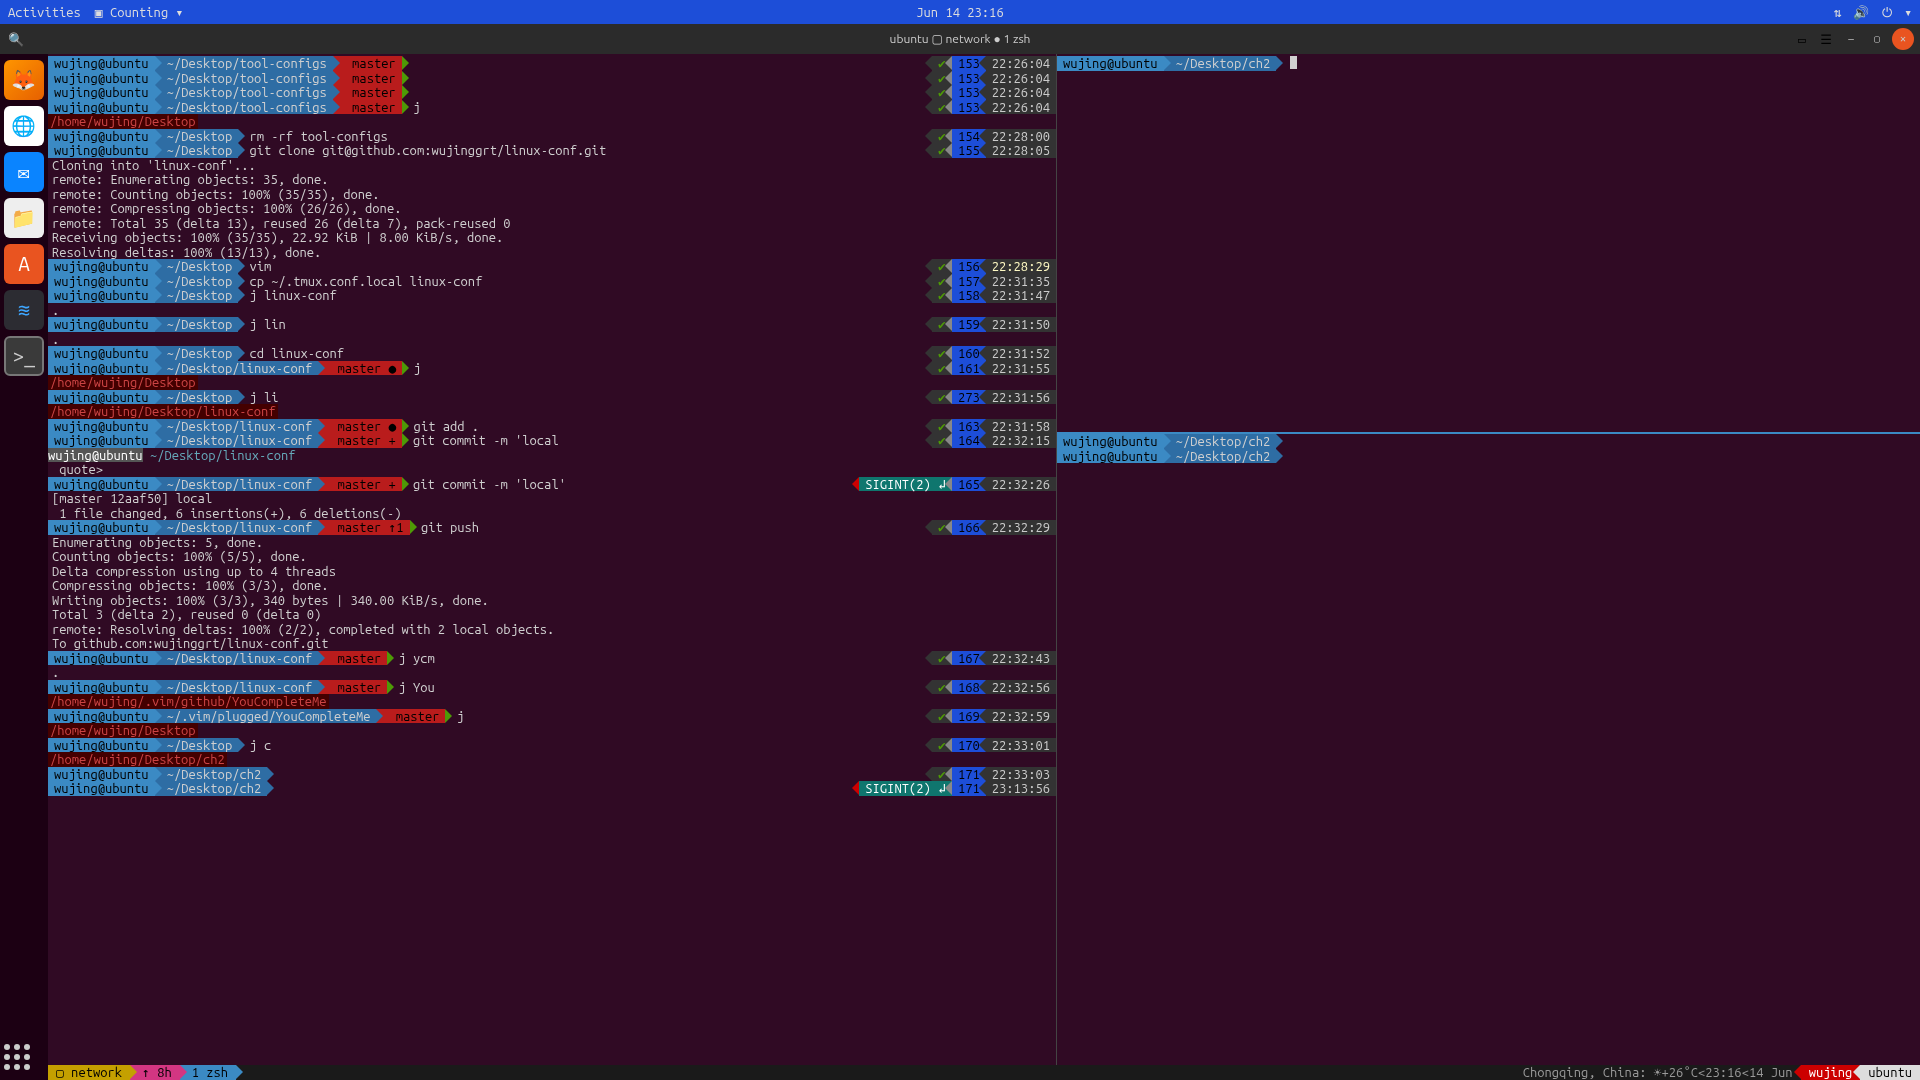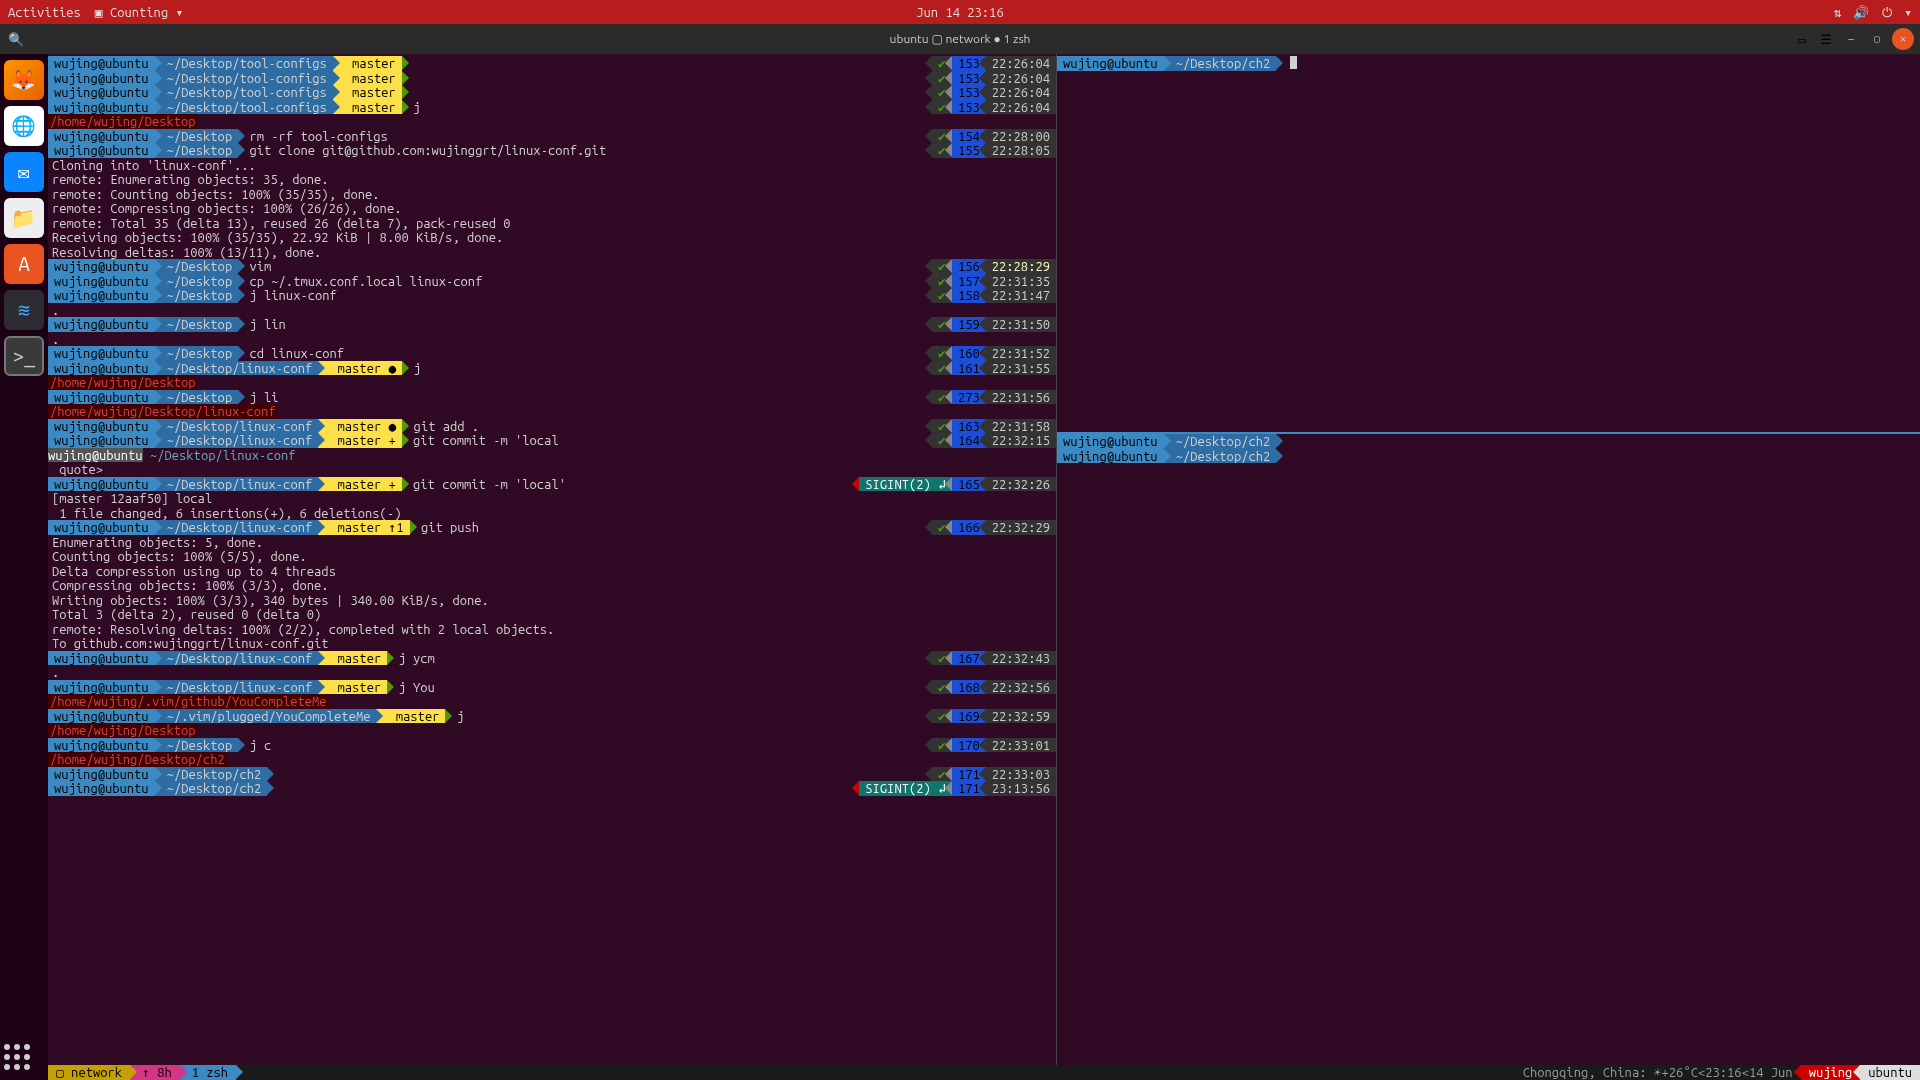--- a/index.html
+++ b/index.html
@@ -1,17 +1,17 @@
 <!DOCTYPE html>
 <html><head>
 <meta charset="utf-8">
 <style>
 *{margin:0;padding:0;box-sizing:border-box;font-family:'Ubuntu Mono','DejaVu Sans Mono',monospace;font-size:13px;line-height:14.5px}
 body{width:1920px;height:1080px;background:#2c001e;overflow:hidden;position:relative;transform-origin:top left}
-.topbar{height:24px;background:#b91c1c;color:#ddd;display:flex;align-items:center;padding:0 8px;font-family:'Ubuntu',sans-serif;font-size:12px}
+.topbar{height:24px;background:#1d4ed8;color:#ddd;display:flex;align-items:center;padding:0 8px;font-family:'Ubuntu',sans-serif;font-size:12px}
 .topbar-left{display:flex;gap:14px;align-items:center}
 .topbar-center{position:absolute;left:50%;transform:translateX(-50%)}
 .topbar-right{margin-left:auto;display:flex;gap:12px;align-items:center}
 .titlebar{height:30px;background:#2b2b2b;display:flex;align-items:center;padding:0 6px;position:relative}
 .titlebar-left{display:flex;gap:6px;align-items:center}
 .titlebar-center{position:absolute;left:50%;transform:translateX(-50%);color:#ccc;font-family:'Ubuntu',sans-serif;font-size:12px;display:flex;gap:6px;align-items:center}
 .titlebar-right{margin-left:auto;display:flex;gap:4px;align-items:center}
 .titlebar-icon{width:20px;height:20px;border-radius:50%;display:flex;align-items:center;justify-content:center}
 .search-ic{color:#999}
 .winbtn{width:22px;height:22px;border-radius:50%;display:flex;align-items:center;justify-content:center;color:#ccc;font-size:10px}
@@ -42,21 +42,21 @@
 .statusbar{position:absolute;bottom:0;left:0;right:0;height:15px;background:#1a1a1a;display:flex;align-items:center;font-size:12px;color:#ddd}
 .seg{height:15px;display:flex;align-items:center;padding:0 8px;position:relative}
 .seg-arrow-r::after{content:"";position:absolute;right:-7px;top:0;border-top:7.5px solid transparent;border-bottom:7.5px solid transparent;border-left:7px solid var(--c);z-index:2}
 .seg-arrow-l::before{content:"";position:absolute;left:-7px;top:0;border-top:7.5px solid transparent;border-bottom:7.5px solid transparent;border-right:7px solid var(--c);z-index:2}
 .row{display:flex;align-items:flex-start;height:14.5px;white-space:pre}
 .chunk{height:14.5px;display:flex;align-items:center;padding:0 6px;position:relative;white-space:pre}
 .arr-r::after{content:"";position:absolute;right:-7px;top:0;border-top:7.25px solid transparent;border-bottom:7.25px solid transparent;border-left:7px solid var(--bg);z-index:3}
 .arr-l::before{content:"";position:absolute;left:-7px;top:0;border-top:7.25px solid transparent;border-bottom:7.25px solid transparent;border-right:7px solid var(--bg);z-index:3}
 .c-blue{--bg:#3b8ac4;background:#3b8ac4;color:#000}
 .c-dblue{--bg:#2e6da4;background:#2e6da4;color:#d0d0d0}
-.c-green{--bg:#4e9a06;background:#fde047;color:#000}
+.c-green{--bg:#4e9a06;background:#b91c1c;color:#000}
 .c-dark{--bg:#333;background:#333;color:#ccc}
 .c-gray{--bg:#888;background:#1d4ed8;color:#000}
 .c-red{--bg:#cc0000;background:#0f766e;color:#fff}
 .txt{padding-left:4px;color:#d0d0d0}
 .txt-red{color:#cc4444;background:#400;padding:0 2px}
 .txt-hl{background:#555;color:#fff}
 .right-group{margin-left:auto;display:flex;align-items:center}
 .cursor{display:inline-block;width:7px;height:13px;background:#d0d0d0;margin-left:2px}
 </style>
 </head>
@@ -131,21 +131,21 @@
         <div class="row"><span class="chunk c-blue arr-r">wujing@ubuntu</span><span class="chunk c-dblue arr-r" style="padding-left:12px">~/Desktop/tool-configs</span><span class="chunk c-green arr-r" style="padding-left:12px"> master</span><span class="txt"> j</span><span class="right-group"><span class="chunk c-dark arr-l" style="color:#4e9a06">✔</span><span class="chunk c-gray arr-l">153</span><span class="chunk c-dark arr-l" style="color:#ccc">22:26:04</span></span></div>
         <div class="row"><span class="txt-red">/home/wujing/Desktop</span></div>
         <div class="row"><span class="chunk c-blue arr-r">wujing@ubuntu</span><span class="chunk c-dblue arr-r" style="padding-left:12px">~/Desktop</span><span class="txt"> rm -rf tool-configs</span><span class="right-group"><span class="chunk c-dark arr-l" style="color:#4e9a06">✔</span><span class="chunk c-gray arr-l">154</span><span class="chunk c-dark arr-l" style="color:#ccc">22:28:00</span></span></div>
         <div class="row"><span class="chunk c-blue arr-r">wujing@ubuntu</span><span class="chunk c-dblue arr-r" style="padding-left:12px">~/Desktop</span><span class="txt"> git clone git@github.com:wujinggrt/linux-conf.git</span><span class="right-group"><span class="chunk c-dark arr-l" style="color:#4e9a06">✔</span><span class="chunk c-gray arr-l">155</span><span class="chunk c-dark arr-l" style="color:#ccc">22:28:05</span></span></div>
         <div class="row"><span class="txt">Cloning into 'linux-conf'...</span></div>
         <div class="row"><span class="txt">remote: Enumerating objects: 35, done.</span></div>
         <div class="row"><span class="txt">remote: Counting objects: 100% (35/35), done.</span></div>
         <div class="row"><span class="txt">remote: Compressing objects: 100% (26/26), done.</span></div>
         <div class="row"><span class="txt">remote: Total 35 (delta 13), reused 26 (delta 7), pack-reused 0</span></div>
         <div class="row"><span class="txt">Receiving objects: 100% (35/35), 22.92 KiB | 8.00 KiB/s, done.</span></div>
-        <div class="row"><span class="txt">Resolving deltas: 100% (13/11), done.</span></div>
+        <div class="row"><span class="txt">Resolving deltas: 100% (13/13), done.</span></div>
         <div class="row"><span class="chunk c-blue arr-r">wujing@ubuntu</span><span class="chunk c-dblue arr-r" style="padding-left:12px">~/Desktop</span><span class="txt"> vim</span><span class="right-group"><span class="chunk c-dark arr-l" style="color:#4e9a06">✔</span><span class="chunk c-gray arr-l">156</span><span class="chunk c-dark arr-l" style="color:#fef9c3">22:28:29</span></span></div>
         <div class="row"><span class="chunk c-blue arr-r">wujing@ubuntu</span><span class="chunk c-dblue arr-r" style="padding-left:12px">~/Desktop</span><span class="txt"> cp ~/.tmux.conf.local linux-conf</span><span class="right-group"><span class="chunk c-dark arr-l" style="color:#4e9a06">✔</span><span class="chunk c-gray arr-l">157</span><span class="chunk c-dark arr-l" style="color:#ccc">22:31:35</span></span></div>
         <div class="row"><span class="chunk c-blue arr-r">wujing@ubuntu</span><span class="chunk c-dblue arr-r" style="padding-left:12px">~/Desktop</span><span class="txt"> j linux-conf</span><span class="right-group"><span class="chunk c-dark arr-l" style="color:#4e9a06">✔</span><span class="chunk c-gray arr-l">158</span><span class="chunk c-dark arr-l" style="color:#ccc">22:31:47</span></span></div>
         <div class="row"><span class="txt">.</span></div>
         <div class="row"><span class="chunk c-blue arr-r">wujing@ubuntu</span><span class="chunk c-dblue arr-r" style="padding-left:12px">~/Desktop</span><span class="txt"> j lin</span><span class="right-group"><span class="chunk c-dark arr-l" style="color:#4e9a06">✔</span><span class="chunk c-gray arr-l">159</span><span class="chunk c-dark arr-l" style="color:#ccc">22:31:50</span></span></div>
         <div class="row"><span class="txt">.</span></div>
         <div class="row"><span class="chunk c-blue arr-r">wujing@ubuntu</span><span class="chunk c-dblue arr-r" style="padding-left:12px">~/Desktop</span><span class="txt"> cd linux-conf</span><span class="right-group"><span class="chunk c-dark arr-l" style="color:#4e9a06">✔</span><span class="chunk c-gray arr-l">160</span><span class="chunk c-dark arr-l" style="color:#ccc">22:31:52</span></span></div>
         <div class="row"><span class="chunk c-blue arr-r">wujing@ubuntu</span><span class="chunk c-dblue arr-r" style="padding-left:12px">~/Desktop/linux-conf</span><span class="chunk c-green arr-r" style="padding-left:12px"> master ●</span><span class="txt"> j</span><span class="right-group"><span class="chunk c-dark arr-l" style="color:#4e9a06">✔</span><span class="chunk c-gray arr-l">161</span><span class="chunk c-dark arr-l" style="color:#ccc">22:31:55</span></span></div>
         <div class="row"><span class="txt-red">/home/wujing/Desktop</span></div>
         <div class="row"><span class="chunk c-blue arr-r">wujing@ubuntu</span><span class="chunk c-dblue arr-r" style="padding-left:12px">~/Desktop</span><span class="txt"> j li</span><span class="right-group"><span class="chunk c-dark arr-l" style="color:#4e9a06">✔</span><span class="chunk c-gray arr-l">273</span><span class="chunk c-dark arr-l" style="color:#ccc">22:31:56</span></span></div>

